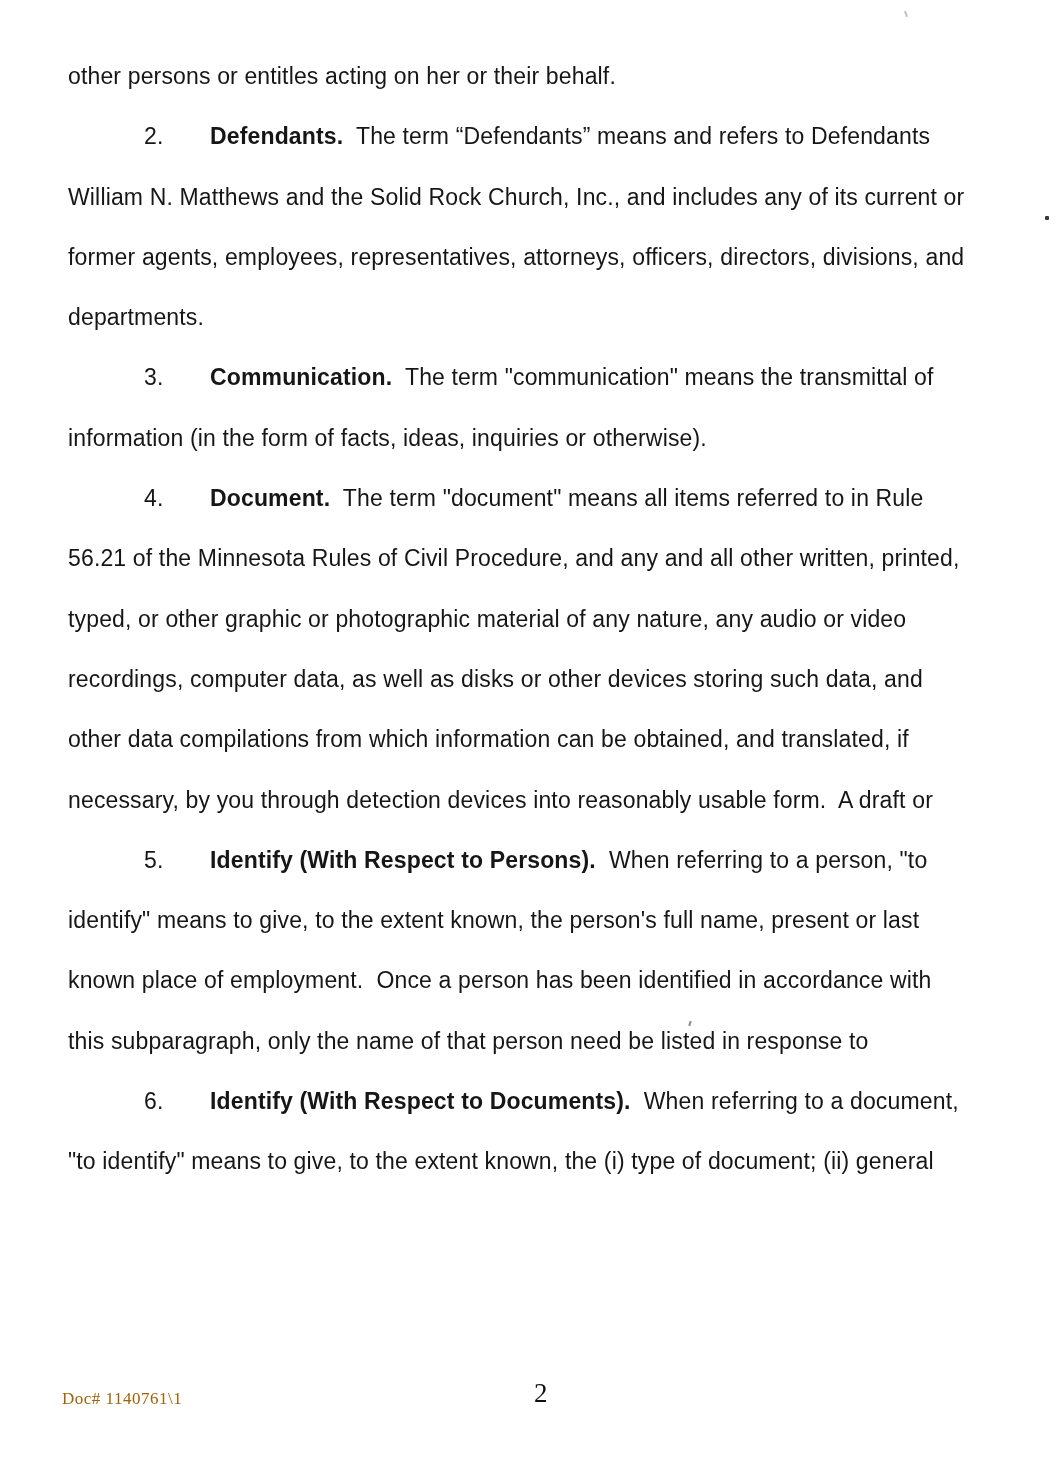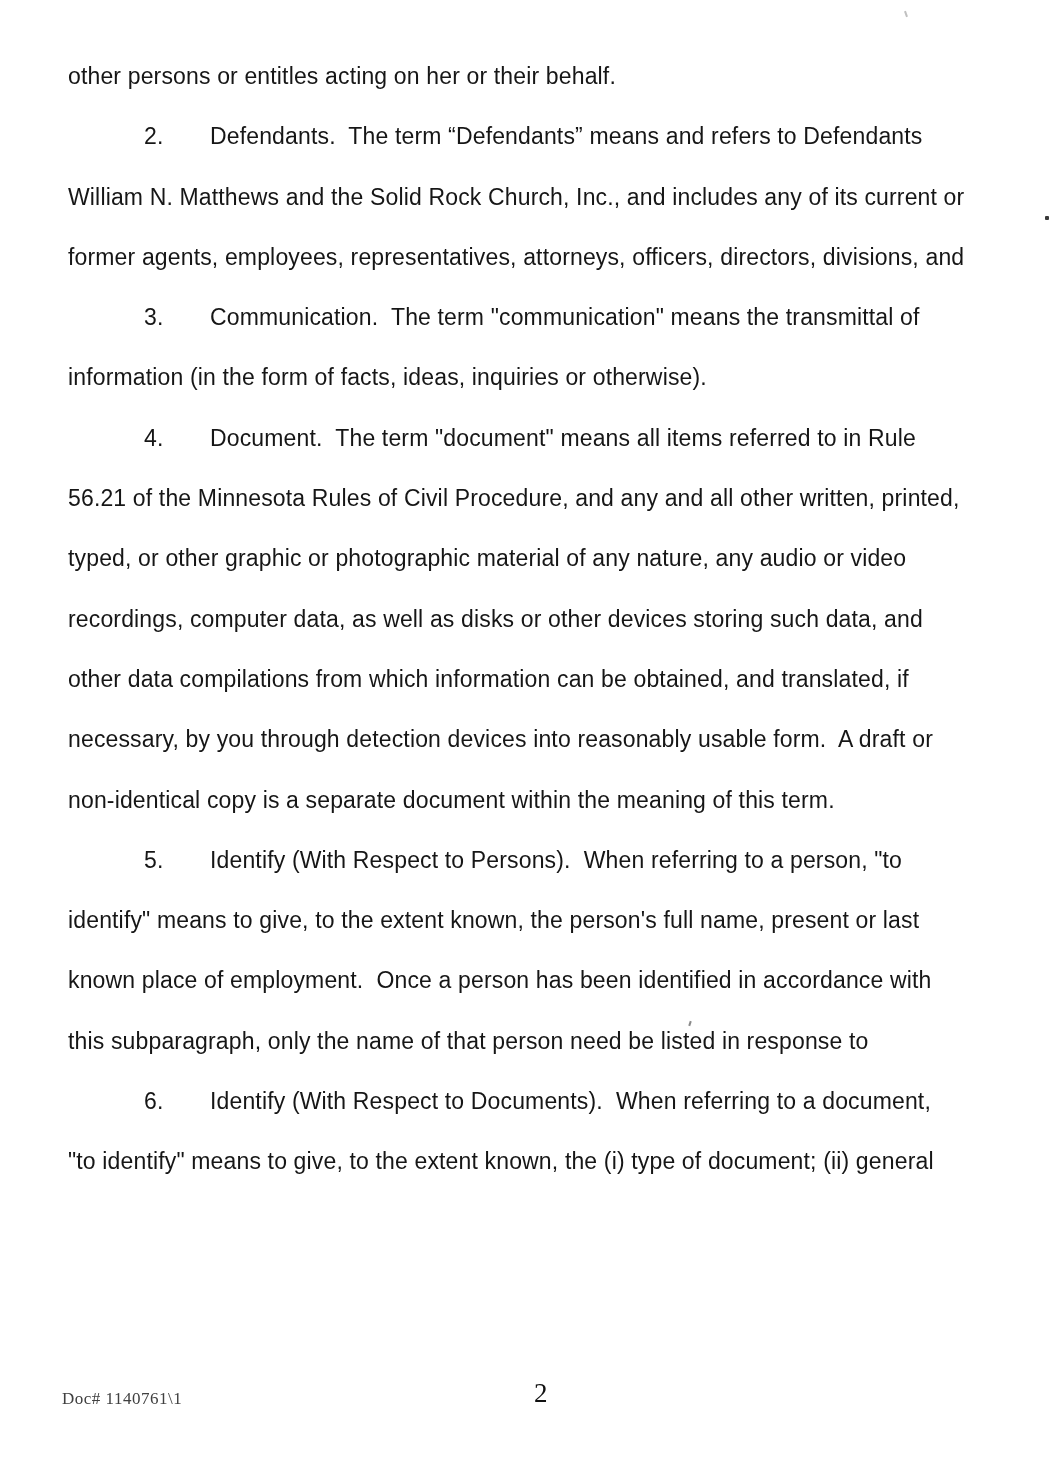--- a/index.html
+++ b/index.html
@@ -30,29 +30,29 @@
   .line {
     height: 60.3px;
     line-height: 60.3px;
     white-space: pre;
   }
   .num {
     display: inline-block;
     margin-left: 76px;
     width: 66px;
   }
-  .b { font-weight: normal; }
+  .b { font-weight: bold; }
   .r { font-weight: normal; }
   .footer-doc {
     position: absolute;
     left: 62px;
     top: 1389px;
     font-family: "Liberation Serif", serif;
     font-size: 17px;
-    color: #404040;
+    color: #a16207;
     letter-spacing: 0.5px;
   }
   .footer-page {
     position: absolute;
     left: 534px;
     top: 1378px;
     font-family: "Liberation Serif", serif;
     font-size: 27px;
     color: #111;
   }
@@ -64,29 +64,29 @@
 </head>
 <body>
 
 <div class="page">
 
   <div class="body-text">
       <div class="line"><span class="r">other persons or entitles acting on her or their behalf.</span></div>
       <div class="line"><span class="num">2.</span><span class="b">Defendants.</span><span class="r">  The term “Defendants” means and refers to Defendants</span></div>
       <div class="line"><span class="r">William N. Matthews and the Solid Rock Church, Inc., and includes any of its current or</span></div>
       <div class="line"><span class="r">former agents, employees, representatives, attorneys, officers, directors, divisions, and</span></div>
+      <div class="line"><span class="r">departments.</span></div>
       <div class="line"><span class="num">3.</span><span class="b">Communication.</span><span class="r">  The term "communication" means the transmittal of</span></div>
       <div class="line"><span class="r">information (in the form of facts, ideas, inquiries or otherwise).</span></div>
       <div class="line"><span class="num">4.</span><span class="b">Document.</span><span class="r">  The term "document" means all items referred to in Rule</span></div>
       <div class="line"><span class="r">56.21 of the Minnesota Rules of Civil Procedure, and any and all other written, printed,</span></div>
       <div class="line"><span class="r">typed, or other graphic or photographic material of any nature, any audio or video</span></div>
       <div class="line"><span class="r">recordings, computer data, as well as disks or other devices storing such data, and</span></div>
       <div class="line"><span class="r">other data compilations from which information can be obtained, and translated, if</span></div>
       <div class="line"><span class="r">necessary, by you through detection devices into reasonably usable form.  A draft or</span></div>
-      <div class="line"><span class="r">non-identical copy is a separate document within the meaning of this term.</span></div>
       <div class="line"><span class="num">5.</span><span class="b">Identify (With Respect to Persons).</span><span class="r">  When referring to a person, "to</span></div>
       <div class="line"><span class="r">identify" means to give, to the extent known, the person's full name, present or last</span></div>
       <div class="line"><span class="r">known place of employment.  Once a person has been identified in accordance with</span></div>
       <div class="line"><span class="r">this subparagraph, only the name of that person need be listed in response to</span></div>
       <div class="line"><span class="num">6.</span><span class="b">Identify (With Respect to Documents).</span><span class="r">  When referring to a document,</span></div>
       <div class="line"><span class="r">"to identify" means to give, to the extent known, the (i) type of document; (ii) general</span></div>
     </div>
 
   <div class="footer-doc">Doc# 1140761\1</div>
 

